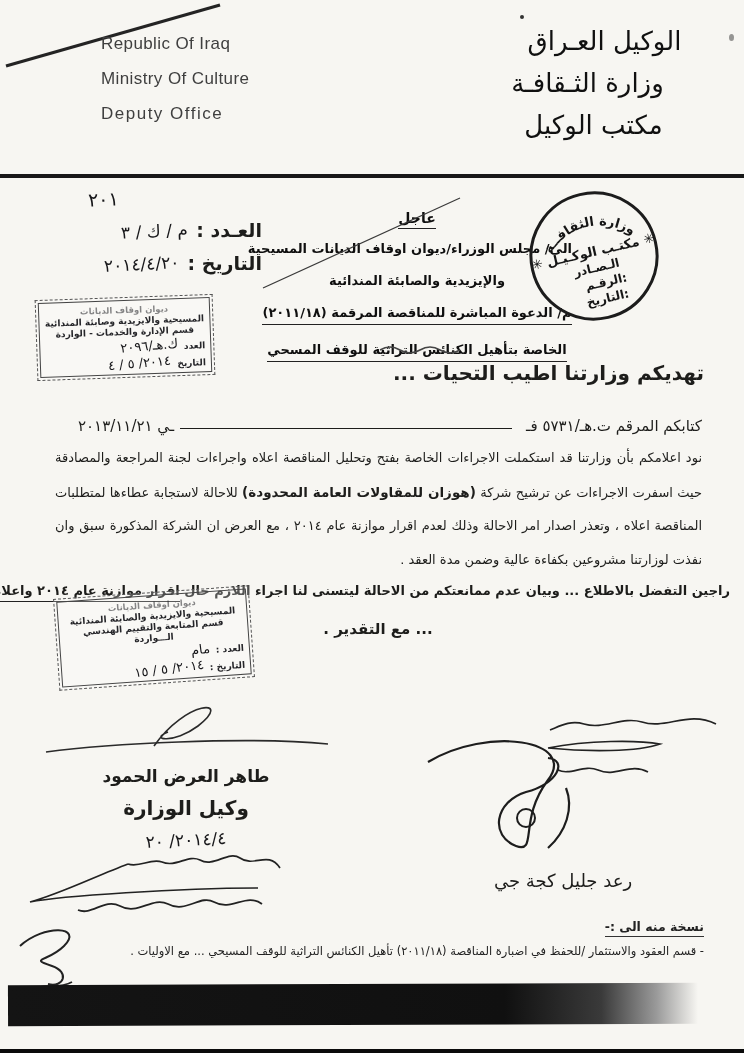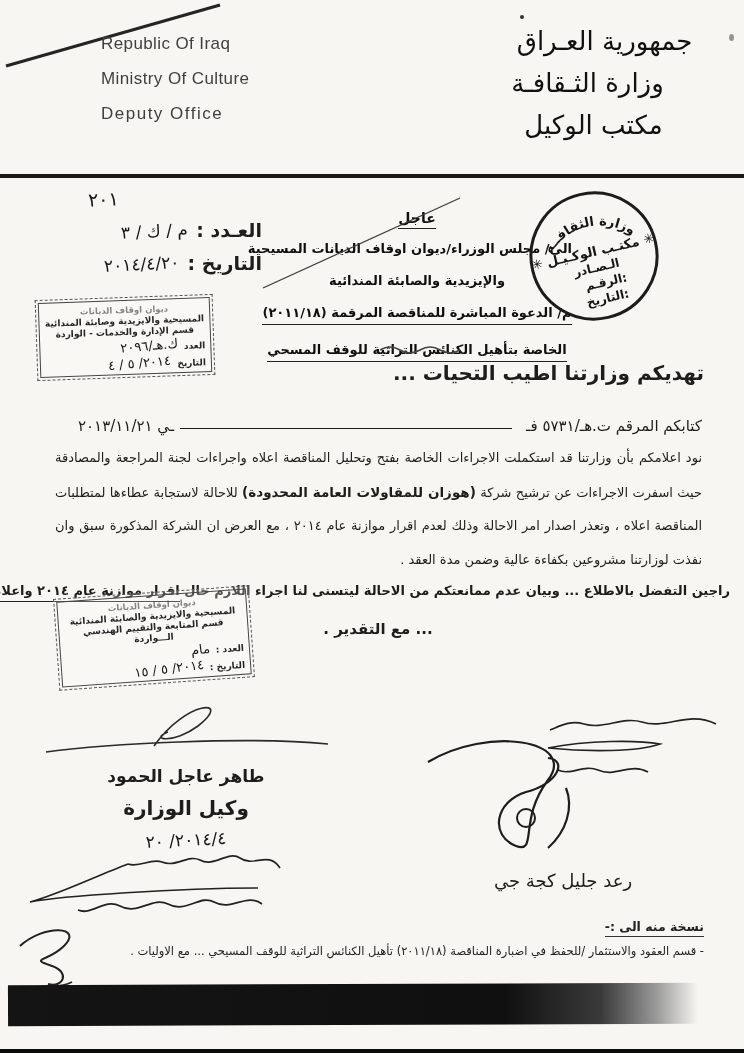--- a/index.html
+++ b/index.html
@@ -93,21 +93,21 @@
   <div class="abs speck" style="left:729px;top:34px;width:5px;height:7px;opacity:.5;"></div>
 
   <div class="abs hdr-en">
     <div class="l1">Republic Of Iraq</div>
     <div class="l2">Ministry Of Culture</div>
     <div class="l3">Deputy Office</div>
   </div>
 
 
   <div class="abs hdr-ar">
-    <div style="padding-left:14px;">جمهورية العـراق</div>
+    <div style="padding-left:14px;">الوكيل العـراق</div>
     <div style="padding-right:20px;">وزارة الثـقافـة</div>
     <div style="padding-right:8px;">مكتب الوكيل</div>
   </div>
 
   <div class="abs rule"></div>
 
   <div class="abs hand ref-num-top">٢٠١</div>
   <div class="abs ref-row" style="top:219px;">
     <span class="lbl">العـدد :</span>
     <span class="val hand">م / ك / ٣</span>
@@ -201,21 +201,21 @@
         <span class="hv hand">٢٠١٤/ ٥ / ١٥</span>
         </div>
     </div>
   </div>
 
   <div class="abs sigL">
     <svg width="300" height="66">
       <path d="M118,52 C150,6 198,4 162,32 C138,50 112,46 132,38" fill="none" stroke="#2a2a2a" stroke-width="1.6"></path>
       <path d="M10,58 C70,50 210,42 292,50" fill="none" stroke="#2a2a2a" stroke-width="1.6"></path>
     </svg>
-    <div class="nm">طاهر عاجل الحمود</div>
+    <div class="nm">طاهر العرض الحمود</div>
     <div class="tt">وكيل الوزارة</div>
     <div class="dt hand">٢٠١٤/٤/ ٢٠</div>
   </div>
 
   <div class="abs sigR">
     <svg width="330" height="170">
       <path d="M318,28 C290,14 268,34 244,26 C224,20 206,34 186,28 C172,24 162,30 152,34" fill="none" stroke="#222" stroke-width="1.7"></path>
       <path d="M150,52 C190,44 240,44 262,48 C240,56 190,56 150,52" fill="none" stroke="#222" stroke-width="1.7"></path>
       <path d="M250,76 C232,66 218,82 200,74 C186,68 172,80 160,74" fill="none" stroke="#222" stroke-width="1.7"></path>
       <path d="M30,66 C90,30 180,44 150,84 C120,124 140,158 118,150 C92,140 96,106 128,96 C160,88 170,64 150,62" fill="none" stroke="#1d1d1d" stroke-width="2.2"></path>

